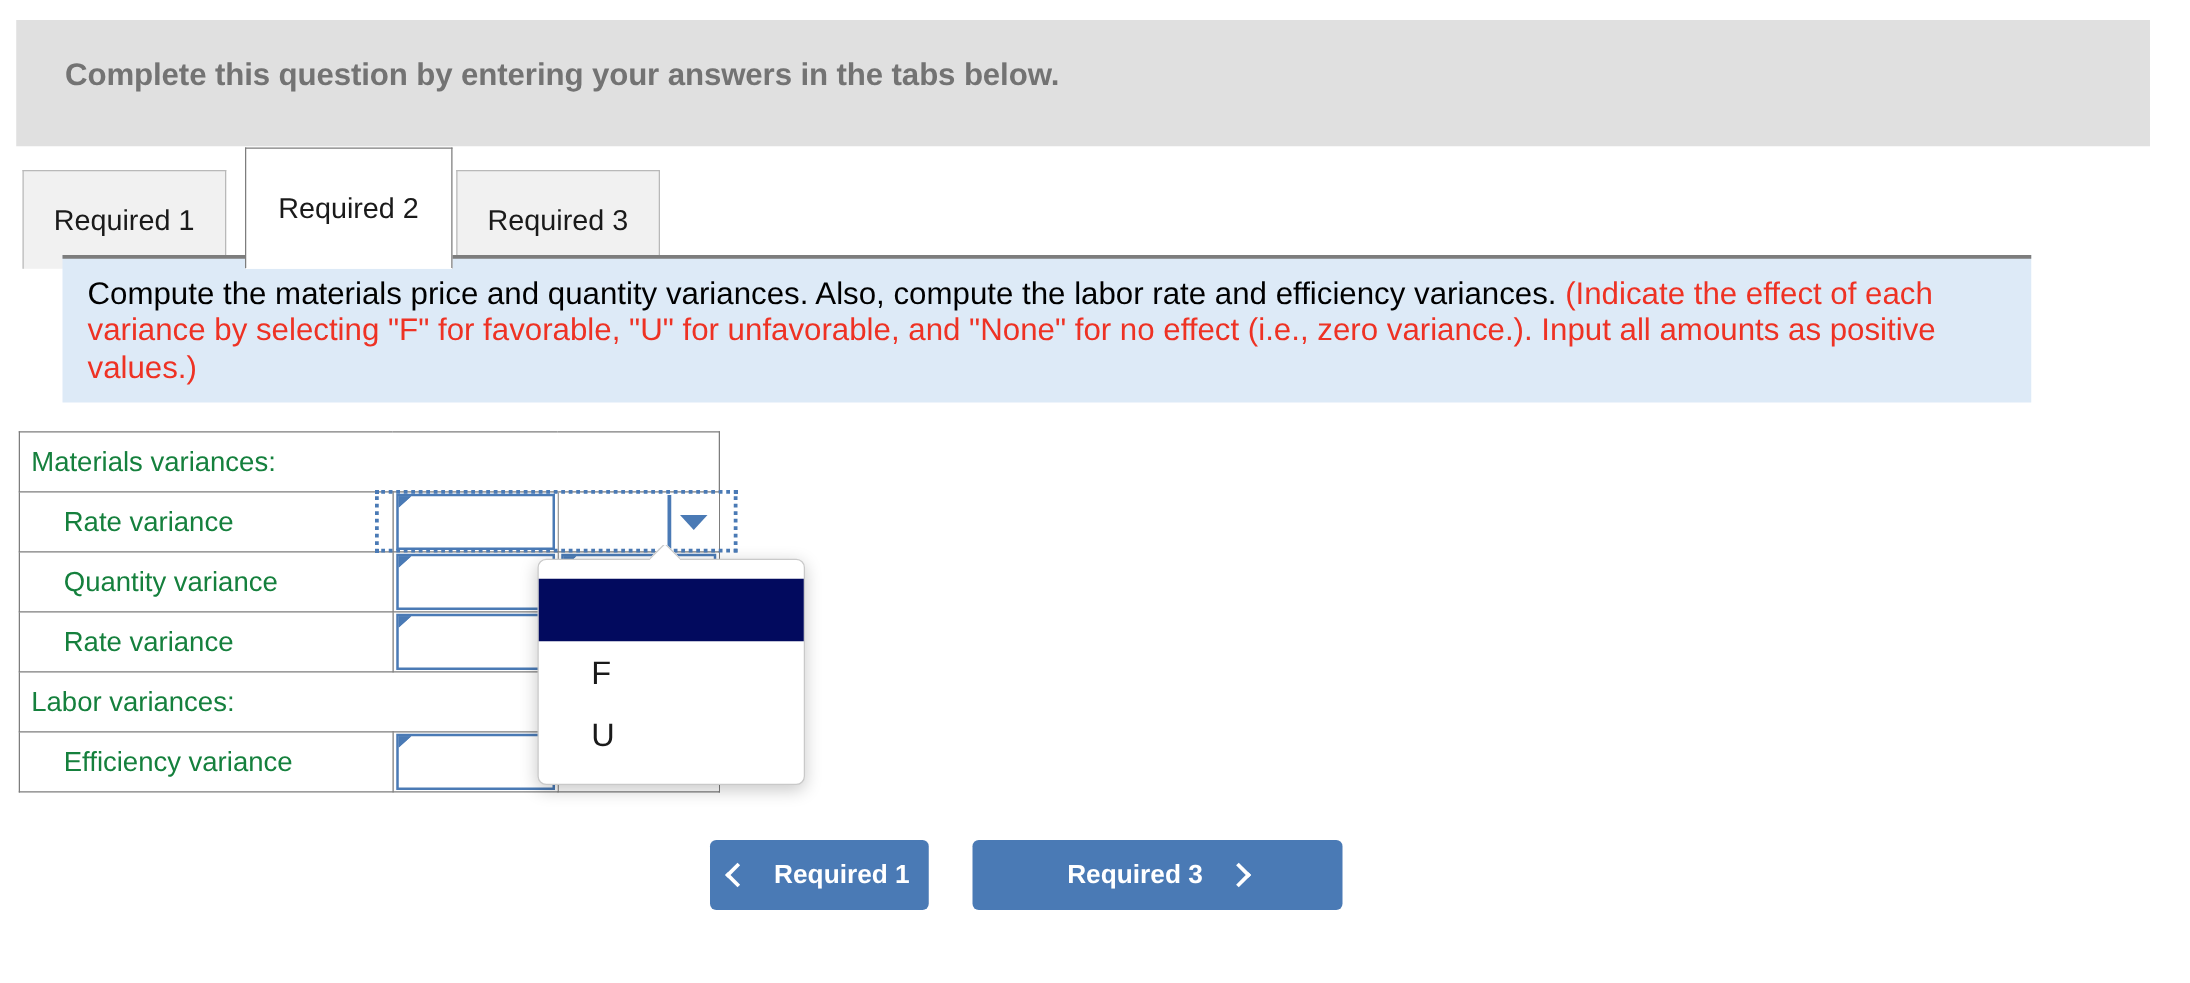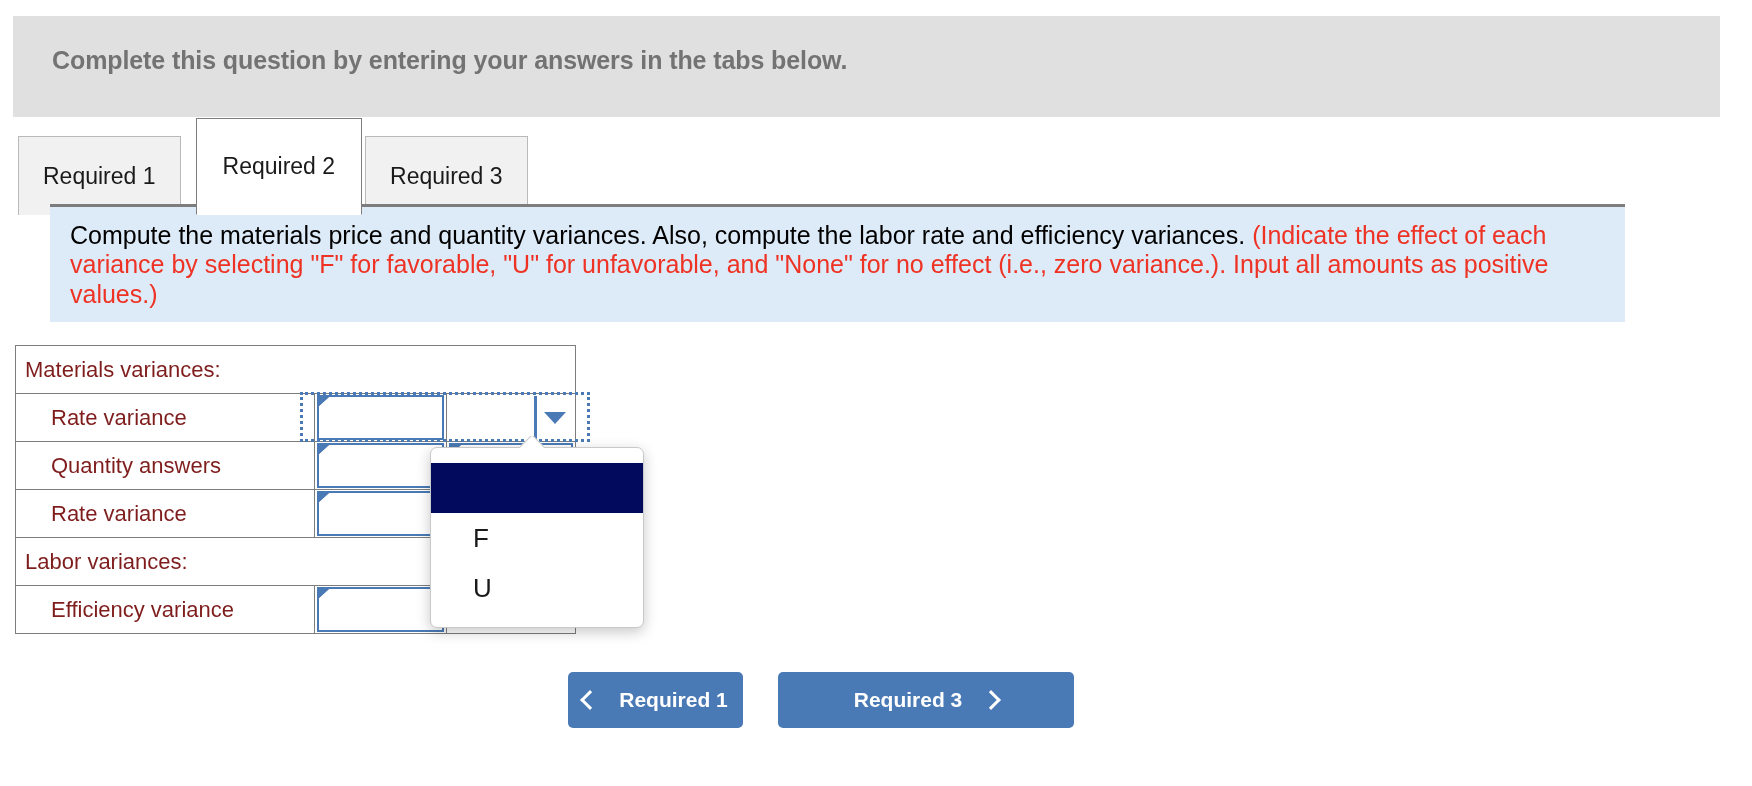--- a/index.html
+++ b/index.html
@@ -106,21 +106,21 @@
   .vtable td {
     border: 1px solid #7d7d7d;
     padding: 0;
     height: 47px;
     vertical-align: middle;
     background: #ffffff;
   }
   .vtable td.lbl {
     width: 272px;
     font-size: 22px;
-    color: #7f1d1d;
+    color: #15803d;
     padding-left: 9px;
     white-space: nowrap;
   }
   .vtable td.lbl.indent { padding-left: 35px; }
   .vtable td.lbl.section { border-right: none; }
   .vtable td.spacer2 {
     width: 143px;
     border-left: none;
   }
   .vtable td.cell {
@@ -328,21 +328,21 @@
       <td class="cell2">
         <div class="combo">
           <div class="combo-arrow">
               <i></i>
             </div>
         </div>
         <div class="dotted-sel"></div>
       </td>
     </tr>
     <tr>
-      <td class="lbl indent">Quantity answers</td>
+      <td class="lbl indent">Quantity variance</td>
       <td class="cell">
         <div class="inputbox"></div>
       </td>
       <td class="cell2">
         <div class="inputbox"></div>
       </td>
     </tr>
     <tr>
       <td class="lbl indent">Rate variance</td>
       <td class="cell">

